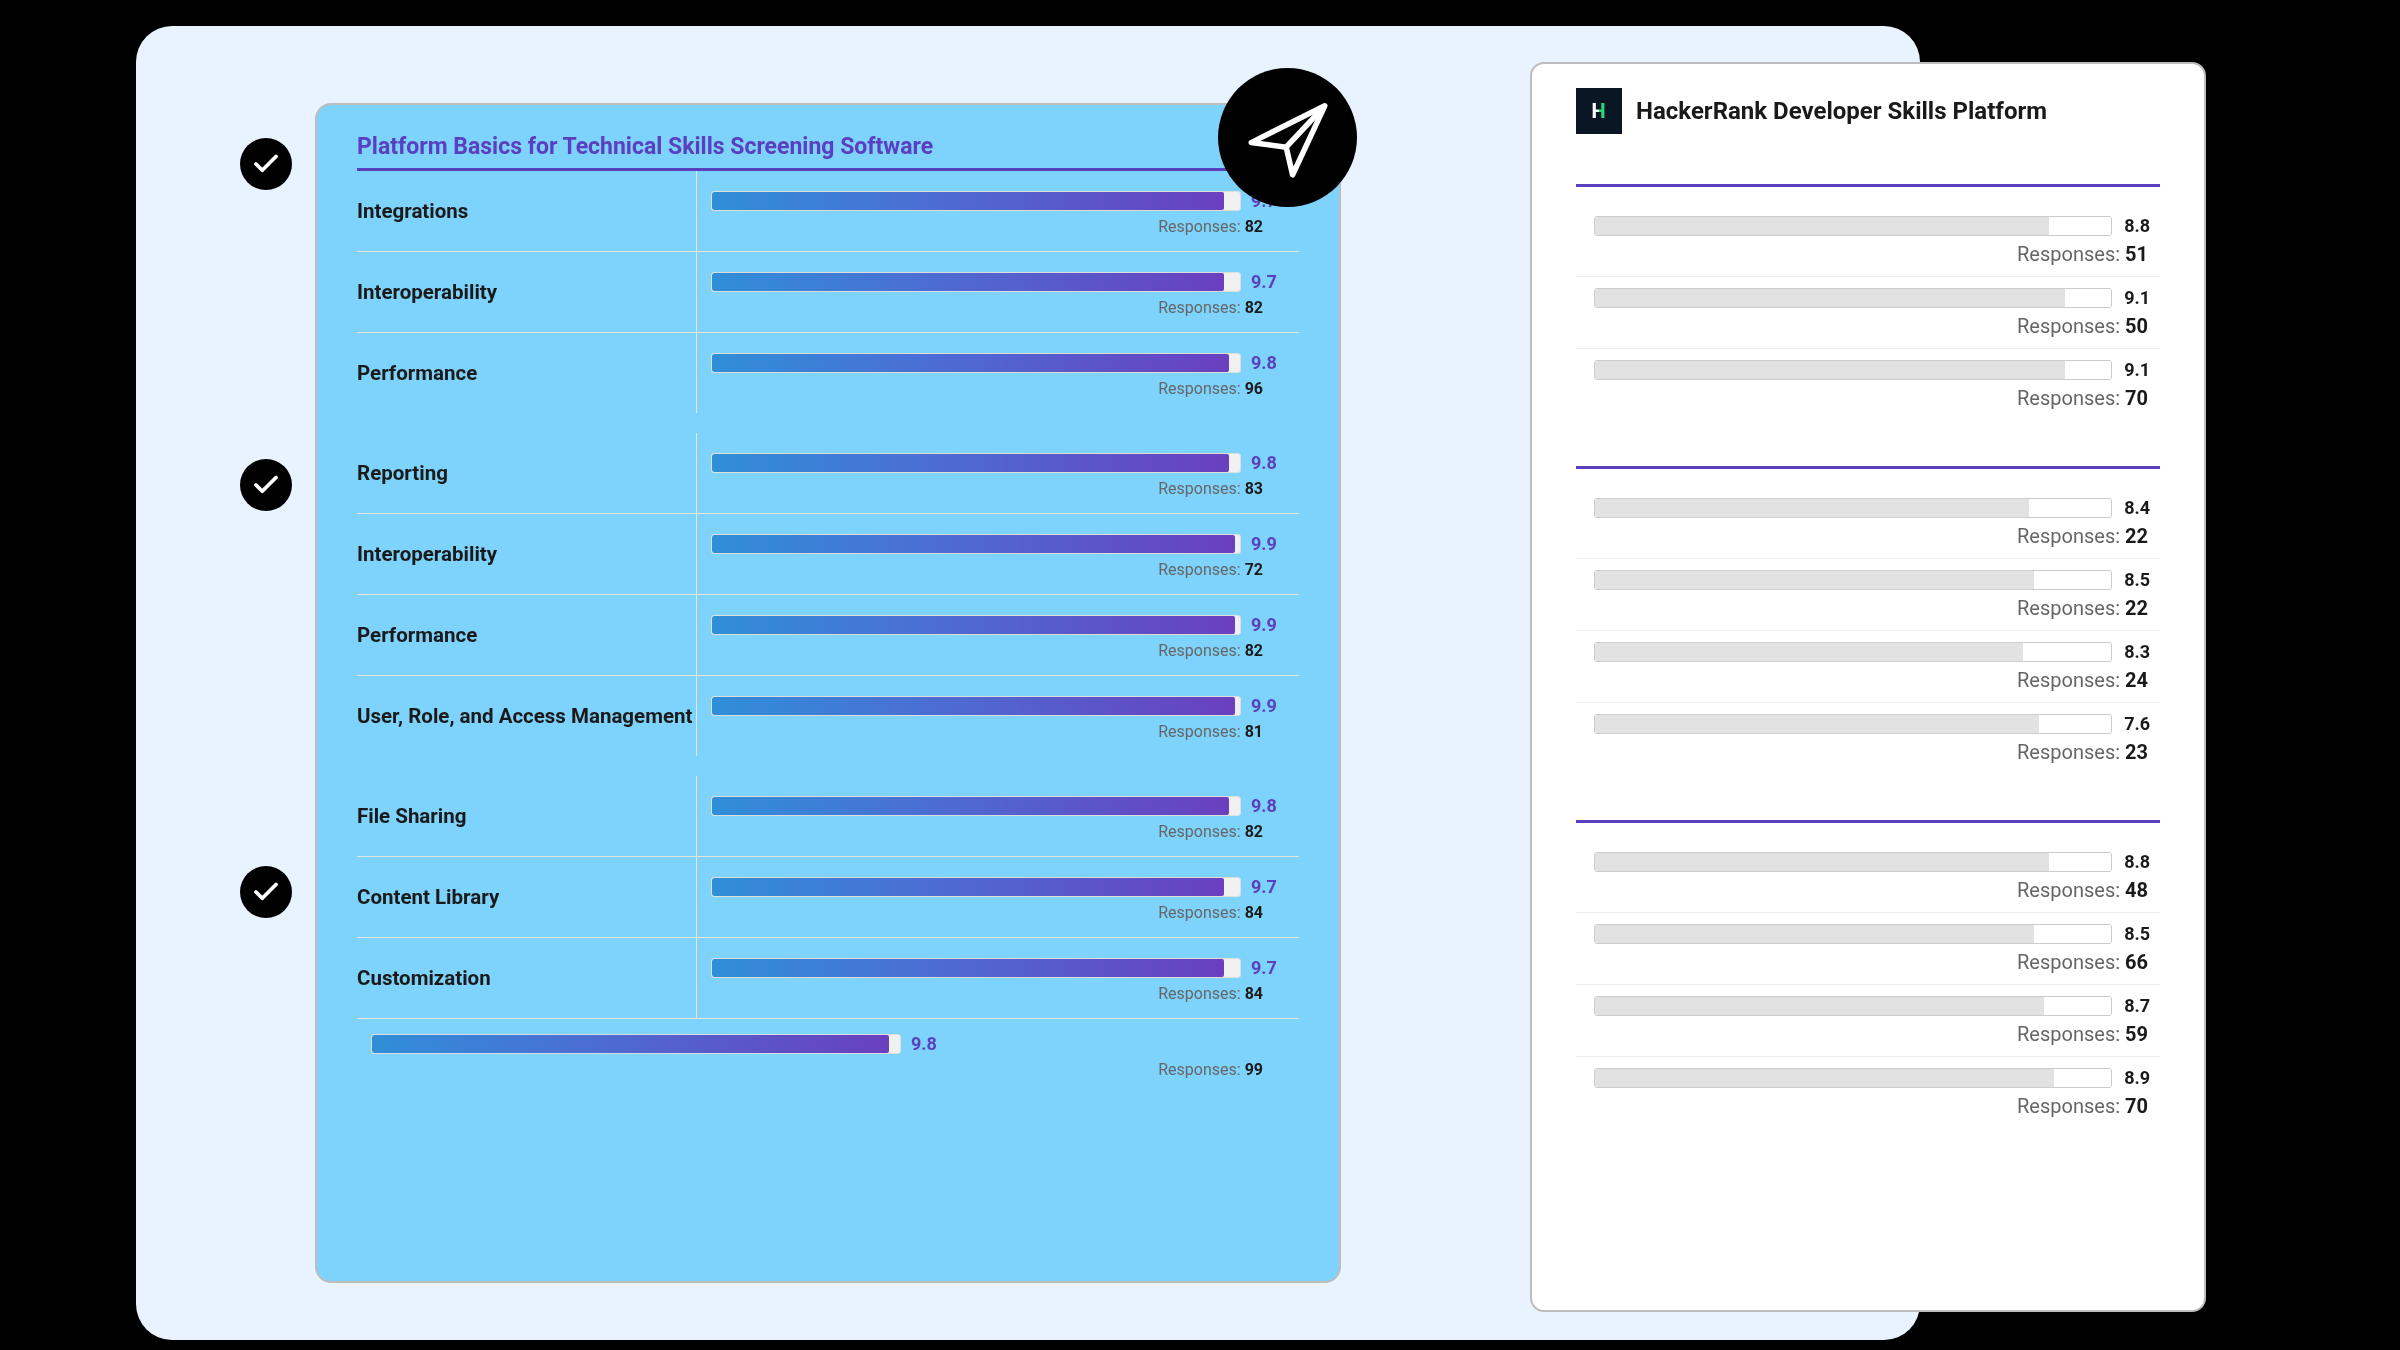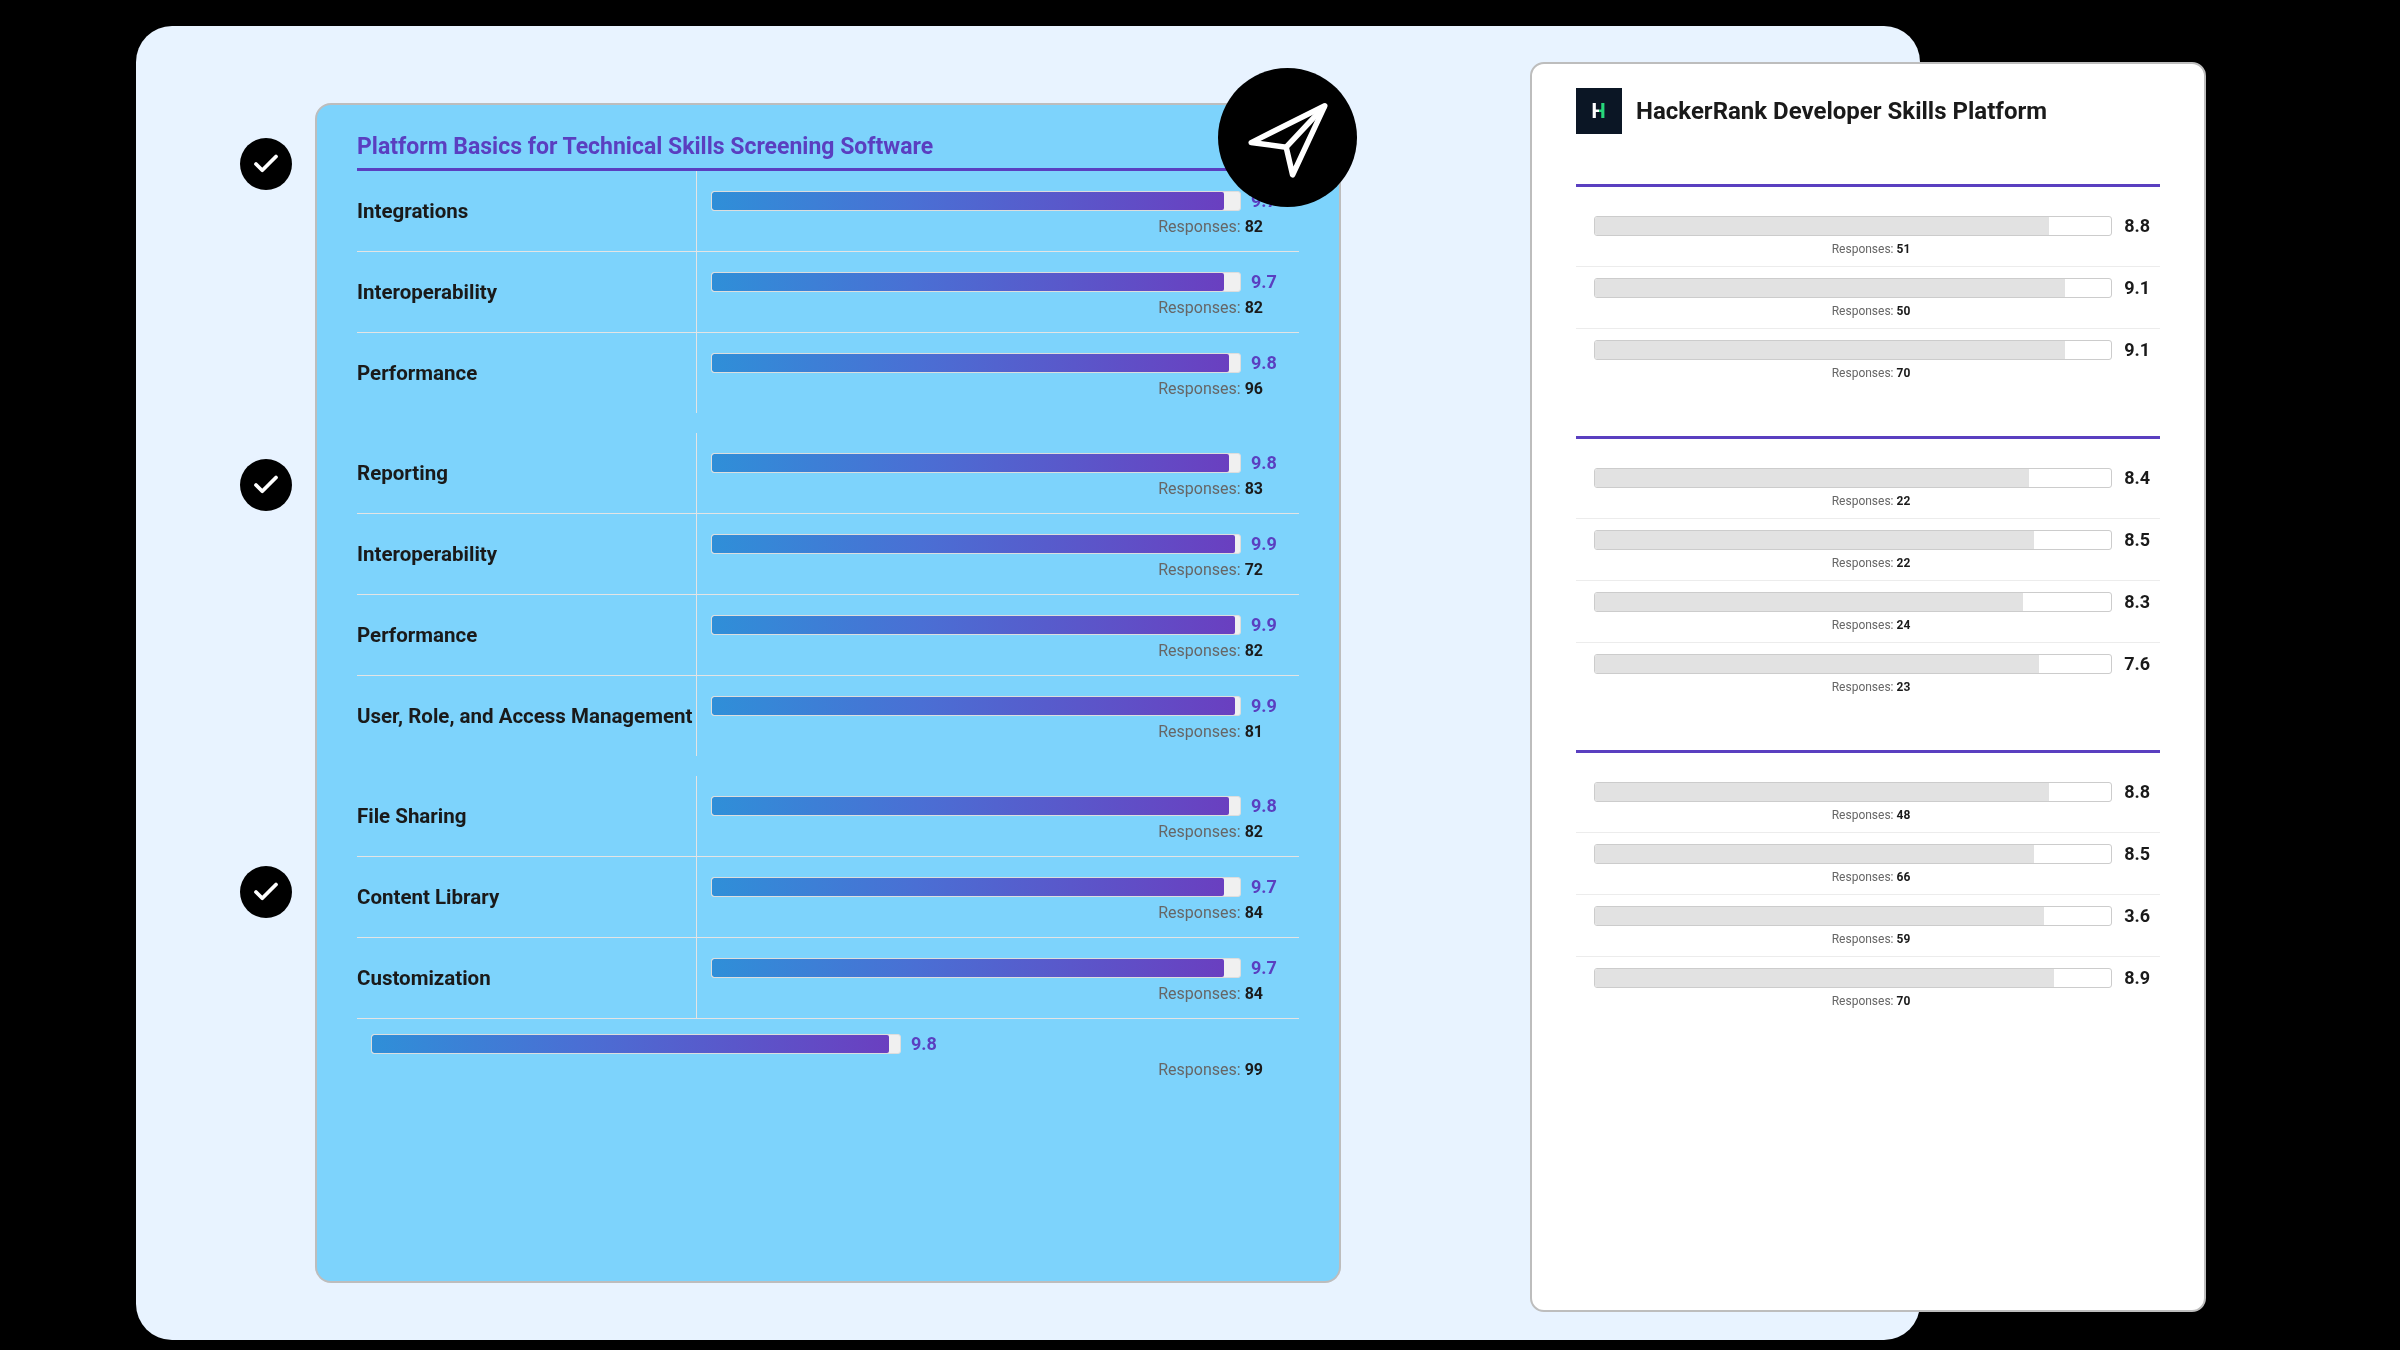--- a/index.html
+++ b/index.html
@@ -196,22 +196,22 @@
   .right-fill {
     height: 100%;
     background: #e2e2e2;
   }
   .right-score {
     font-size: 18px;
     font-weight: 700;
     color: #1a1a1a;
   }
   .right-responses {
-    text-align: center;
-    font-size: 12px;
+    text-align: right;
+    font-size: 20px;
     color: #666;
     margin-top: 6px;
     padding-right: 2px;
   }
   .right-responses b { color: #1a1a1a; font-weight: 700; }
 </style>
 </head>
 <body>
 
 <div class="canvas"></div>
@@ -475,21 +475,21 @@
             </div>
             <div class="right-score">8.5</div>
           </div>
           <div class="right-responses">Responses: <b>66</b></div>
         </div>
         <div class="right-row">
           <div class="right-bar-row">
             <div class="right-track">
               <div class="right-fill" style="width: 87%;"></div>
             </div>
-            <div class="right-score">3.6</div>
+            <div class="right-score">8.7</div>
           </div>
           <div class="right-responses">Responses: <b>59</b></div>
         </div>
         <div class="right-row">
           <div class="right-bar-row">
             <div class="right-track">
               <div class="right-fill" style="width: 89%;"></div>
             </div>
             <div class="right-score">8.9</div>
           </div>

